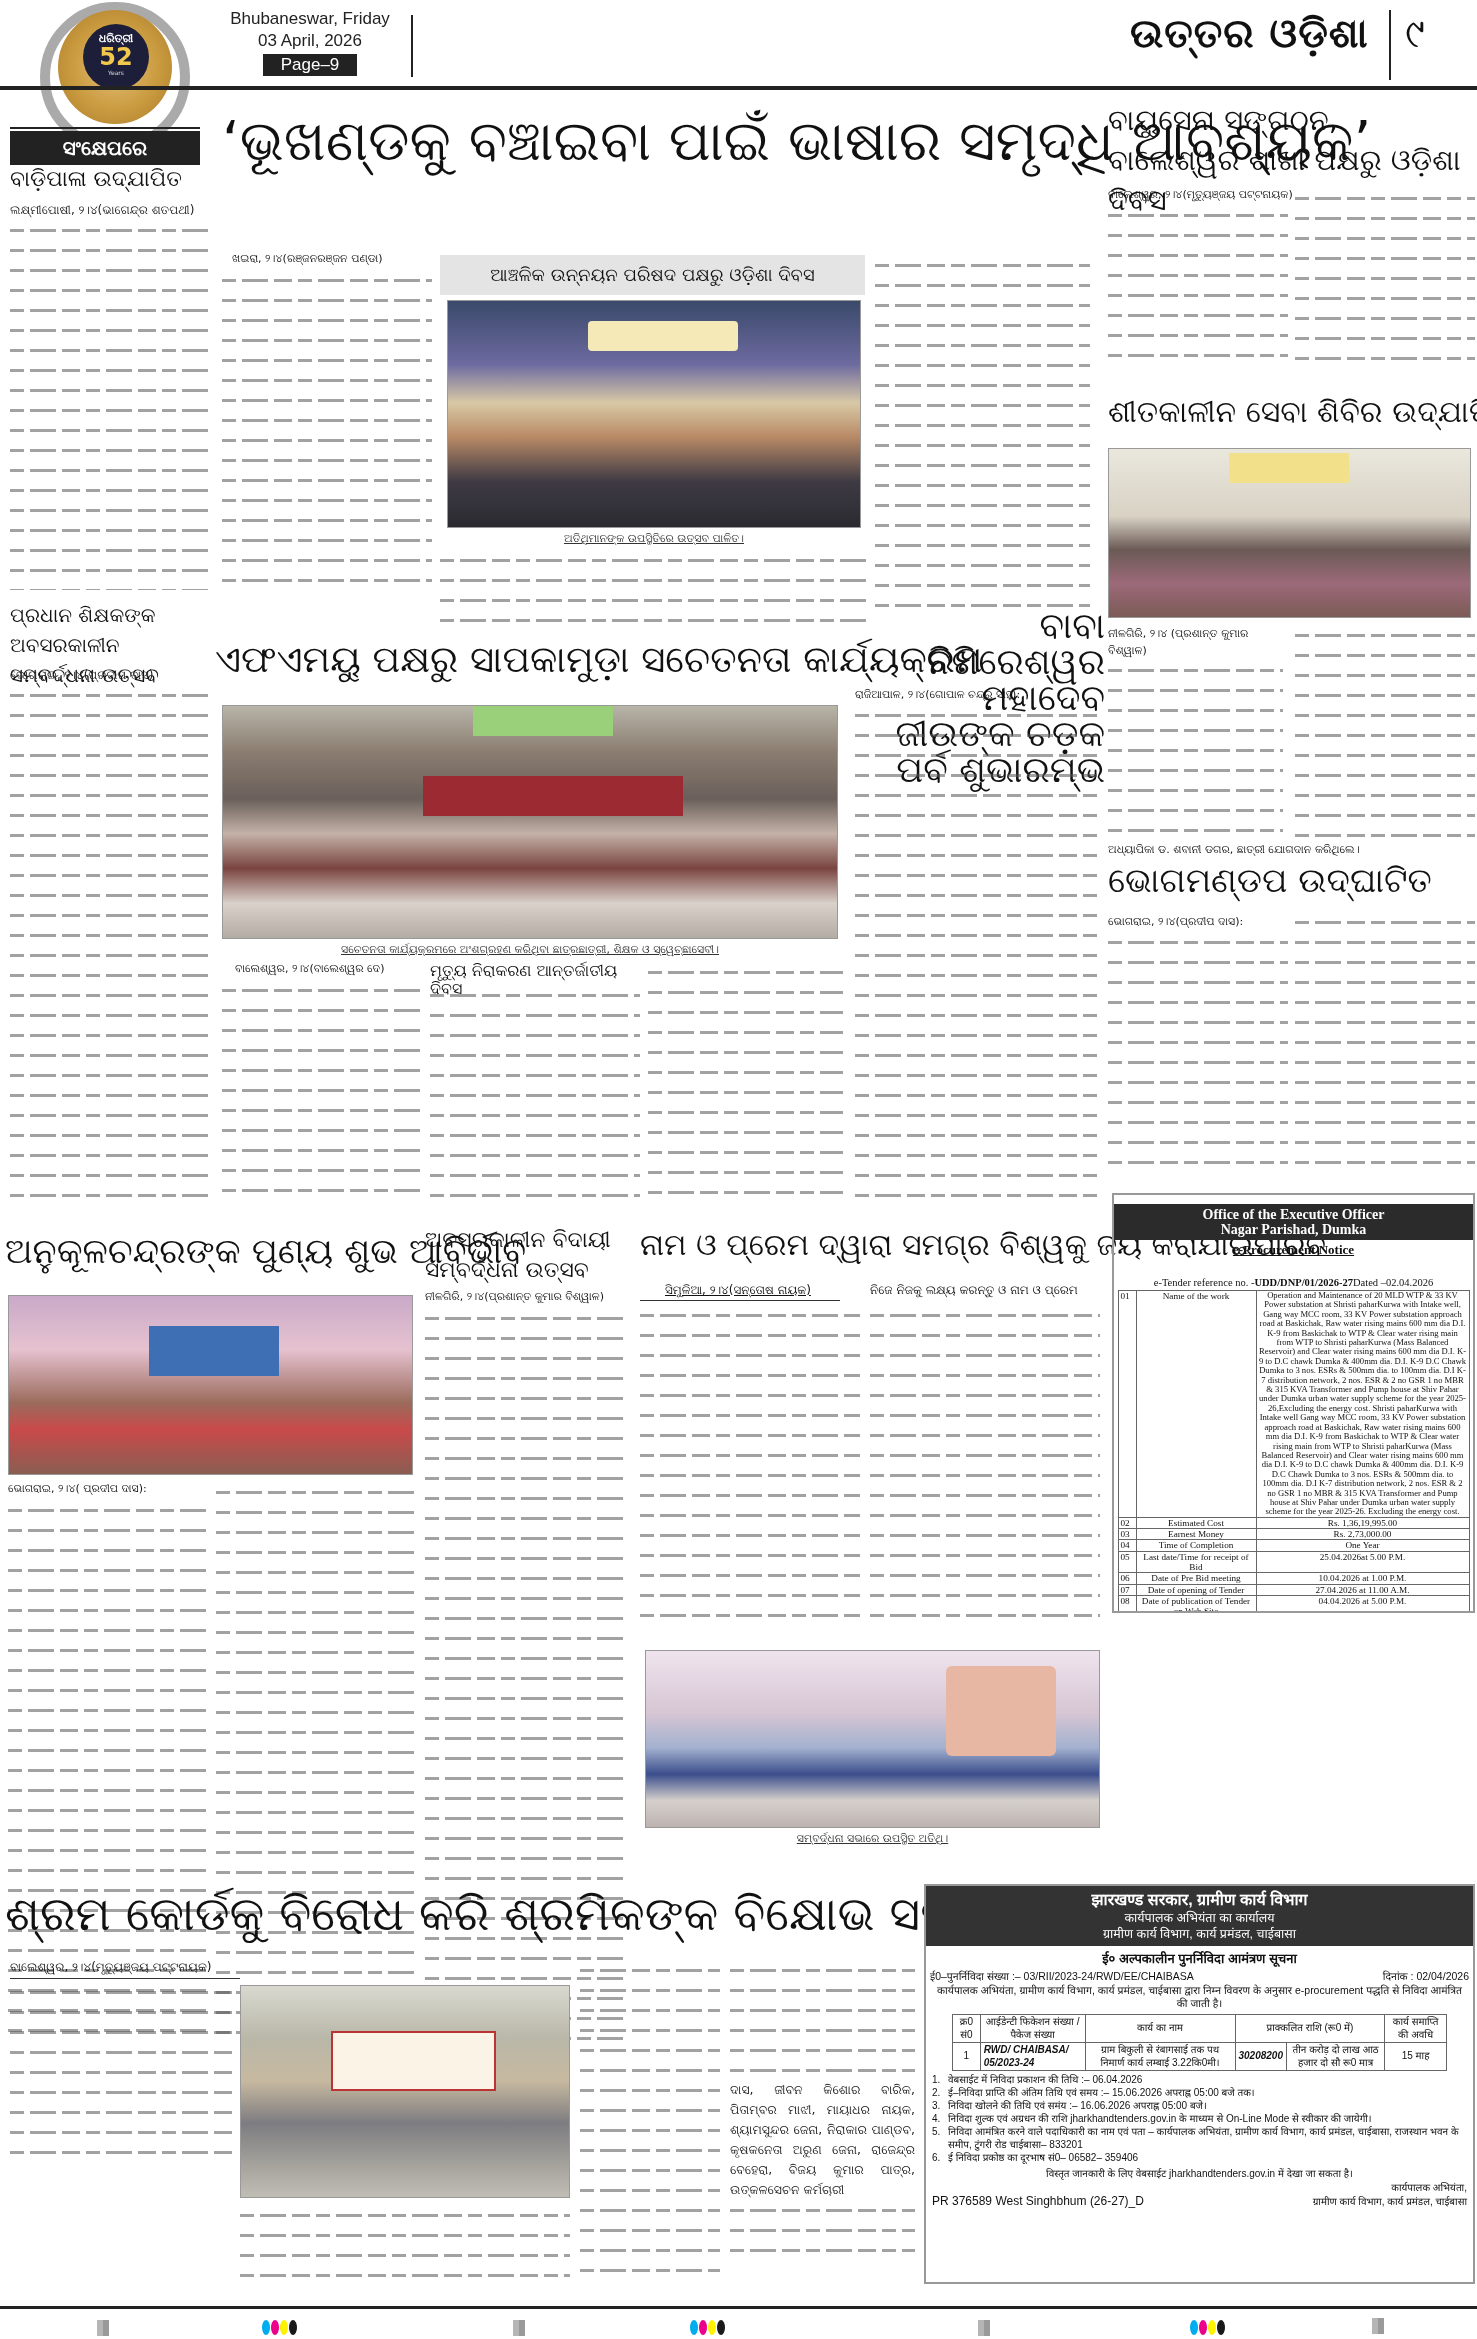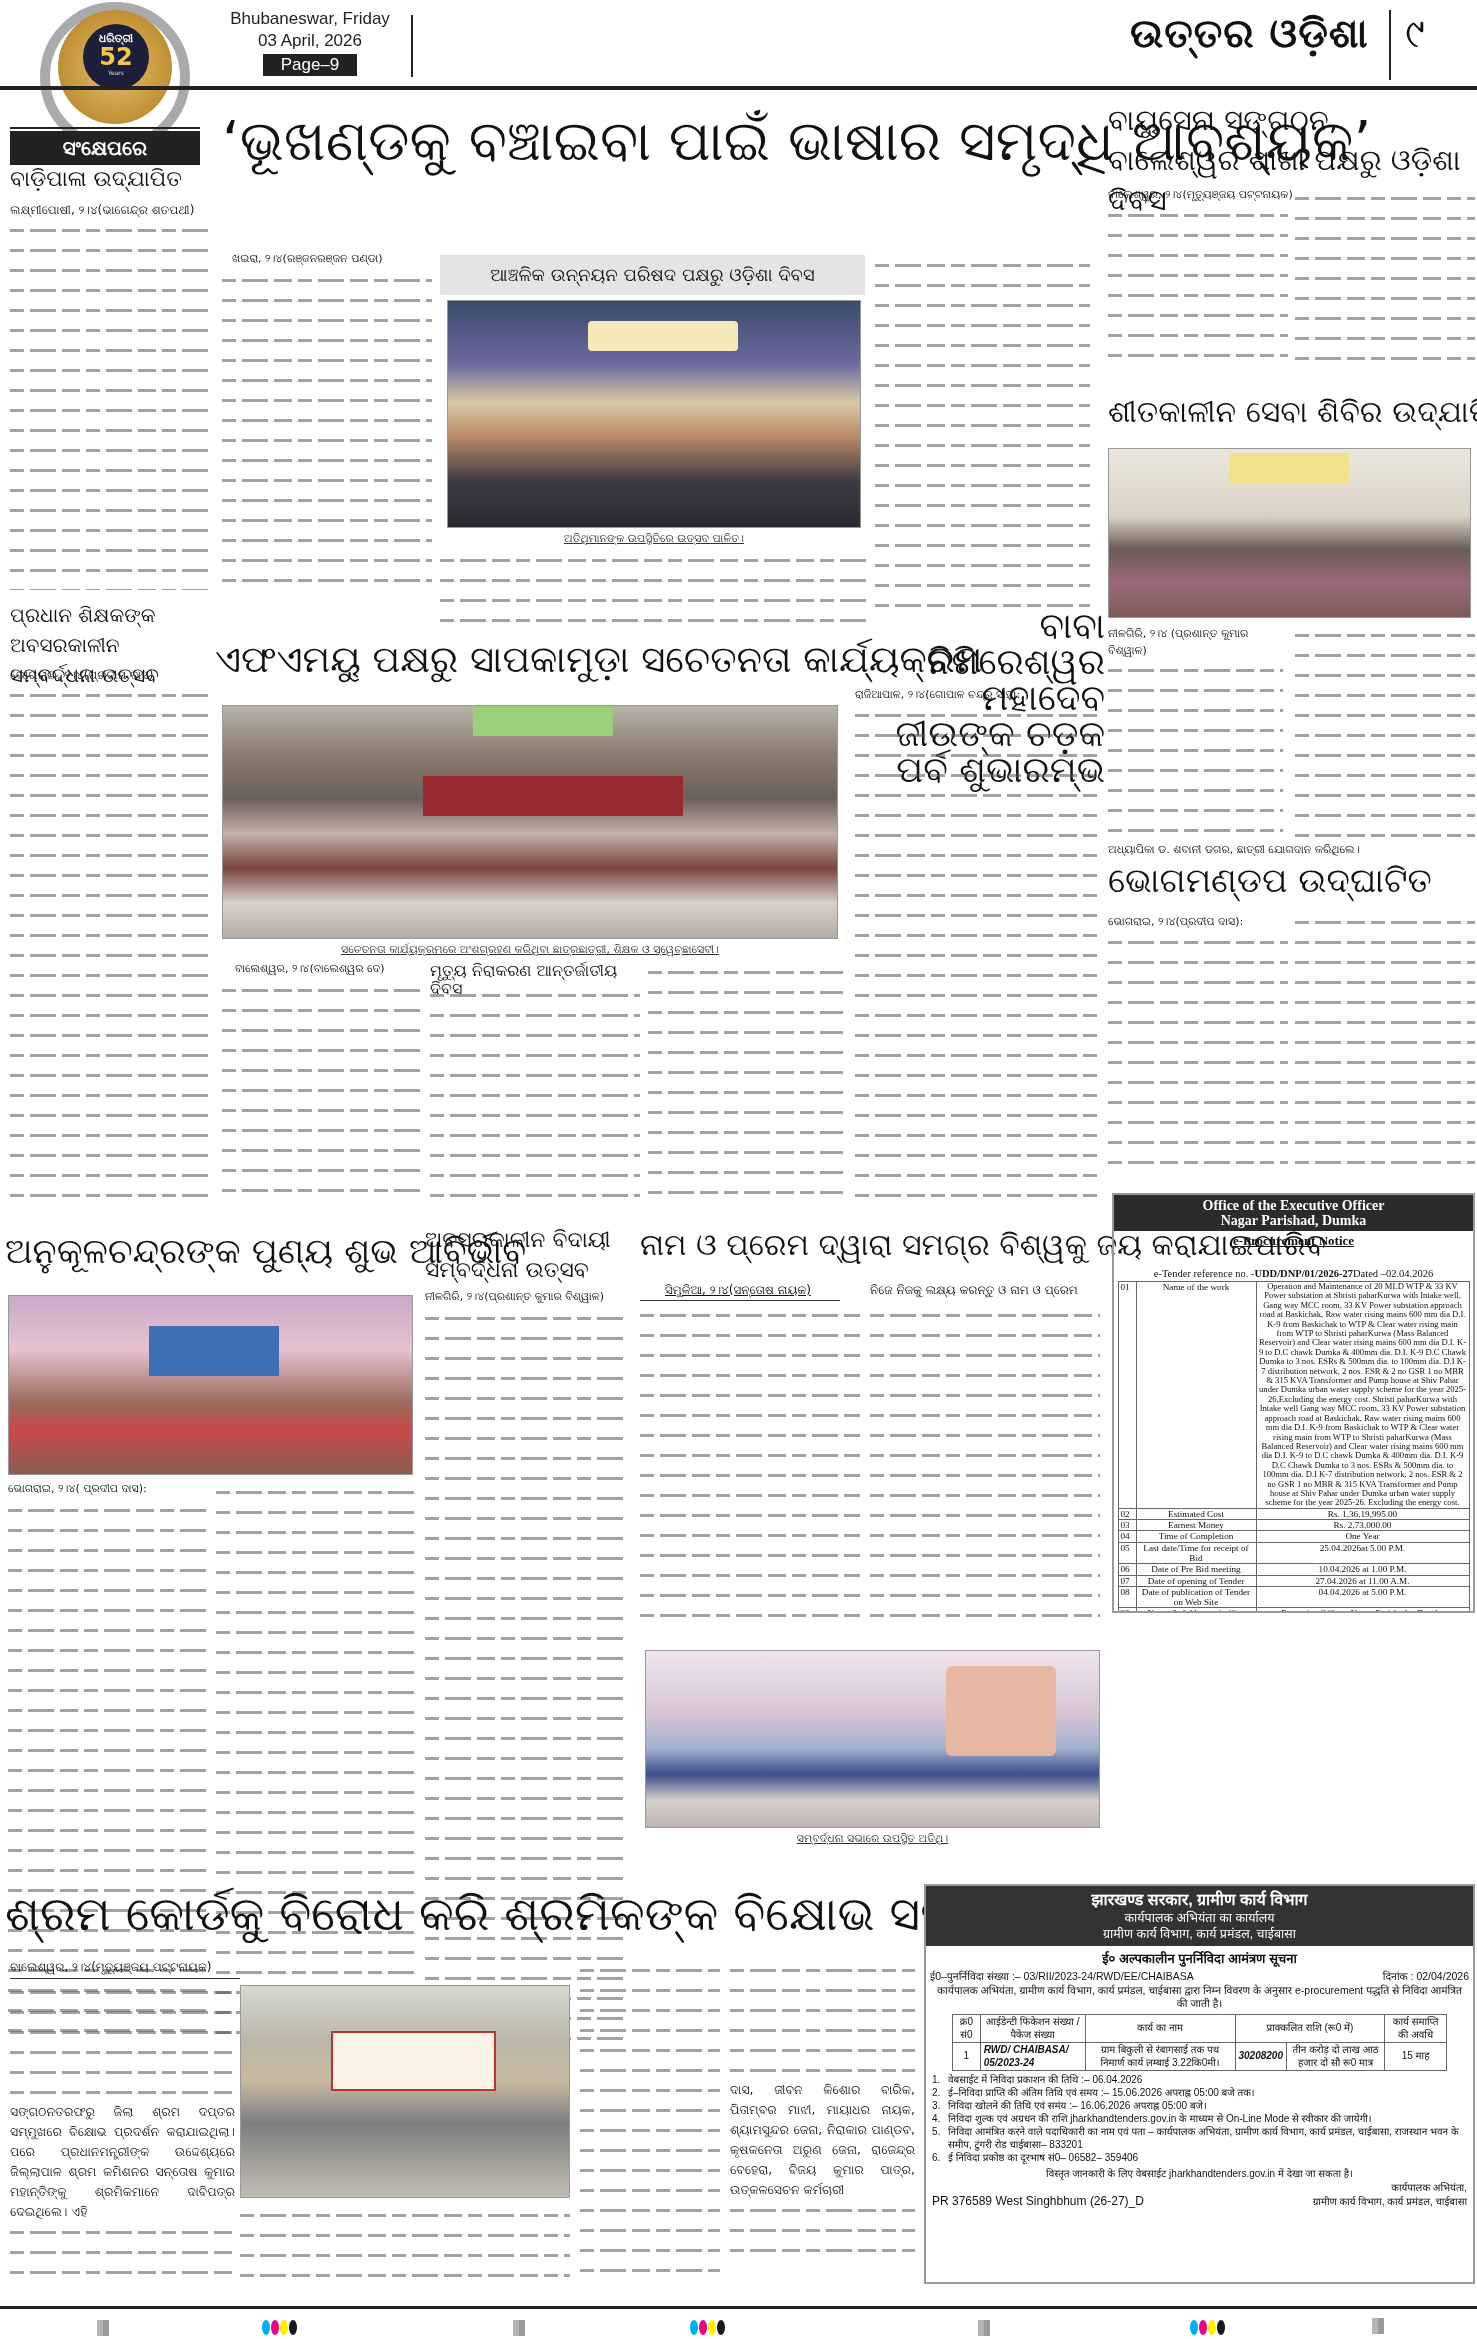--- a/index.html
+++ b/index.html
@@ -36,21 +36,21 @@
 
   .photo { border: 1px solid #999; overflow:hidden; }
   .caption { font-size: 11px; color:#333; text-align:center;text-decoration:underline; }
 
   
   .brief-label { left: 10px; top: 131px; width: 190px; height: 34px; background:#222; color:#fff; font-size: 20px; font-weight:bold; text-align:center; line-height:34px; }
   .brief-topline { left: 10px; top: 127px; width: 190px; height: 2px; background:#222; }
 
   
   .notice1 { left: 1112px; top: 1193px; width: 363px; height: 420px; border: 2px solid #999; font-family: "Liberation Serif", serif; overflow: hidden; }
-  .n1-head { background:#2b2b2b; color:#fff; text-align:center; font-weight:bold; font-size: 14px; line-height: 15px; padding: 3px 4px; }
+  .n1-head { background:#2b2b2b; color:#fff; text-align:center; font-weight:bold; font-size: 14px; line-height: 15px; padding: 3px 4px; margin-top: 9px; }
   .n1-sub { text-align:center; font-weight:bold; font-size: 13px; text-decoration: underline; margin-top: 2px; }
   .n1-ref { text-align:center; font-size: 10.5px; margin-top: 19px; }
   .n1-table { width: 352px; margin: 2px auto 0; border-collapse: collapse; font-size: 9.2px; line-height: 10.3px; }
   .n1-table td { border: 1px solid #666; padding: 0 2px; vertical-align: top; text-align:center; }
   .n1-table td.sl { width: 18px; text-align:left; }
   .n1-table td.lbl { width: 120px; }
 
   
   .notice2 { left: 924px; top: 1884px; width: 551px; height: 400px; border: 2px solid #999; font-family: "Liberation Sans", sans-serif; overflow:hidden; }
   .n2-head { background:#333; color:#fff; text-align:center; padding: 4px 0; }
@@ -528,21 +528,20 @@
 <div class="abs headline" style="left:5px;top:1888px;width:910px;font-size:47px;white-space:nowrap;">ଶ୍ରମ କୋର୍ଡକୁ ବିରୋଧ କରି ଶ୍ରମିକଙ୍କ ବିକ୍ଷୋଭ ସମାବେଶ</div>
 <div class="abs" style="left:10px;top:1960px;font-size:12px;">ବାଲେଶ୍ୱର, ୨।୪(ମୃତ୍ୟୁଞ୍ଜୟ ପଟ୍ଟନାୟକ)</div>
 <div class="abs rule" style="left:10px;top:1978px;width:230px;"></div>
 <div class="abs col-text" style="left:10px;top:1982px;width:225px;height:300px;">
   <span class="line"></span>
     <span class="line"></span>
     <span class="line"></span>
     <span class="line"></span>
     <span class="line"></span>
     <span class="line"></span>
-  <span style="display:block;">ସଙ୍ଗଠନତରଫରୁ ଜିଲା ଶ୍ରମ ଦପ୍ତର ସମ୍ମୁଖରେ ବିକ୍ଷୋଭ ପ୍ରଦର୍ଶନ କରାଯାଇଥିଲା। ପରେ ପ୍ରଧାନମନ୍ତ୍ରୀଙ୍କ ଉଦ୍ଦେଶ୍ୟରେ ଜିଲ୍ଲାପାଳ ଶ୍ରମ କମିଶନର ସନ୍ତୋଷ କୁମାର ମହାନ୍ତିଙ୍କୁ ଶ୍ରମିକମାନେ ଦାବିପତ୍ର ଦେଇଥିଲେ। ଏହି</span>
   <span class="line"></span>
     <span class="line"></span>
     <span class="line"></span>
 </div>
 <div class="abs photo" style="left:240px;top:1985px;width:330px;height:213px;background:linear-gradient(180deg,#d9d9d0 0%,#b9b7a8 25%,#c7b9a0 45%,#7d7c80 65%,#a5a39c 85%,#c0bdb5 100%);">
   <div style="position:absolute;left:90px;top:45px;width:165px;height:60px;background:#fbf3e6;border:2px solid #b33;"></div>
 </div>
 <div class="abs col-text" style="left:240px;top:2205px;width:330px;height:80px;">
   <span class="line"></span>
     <span class="line"></span>

